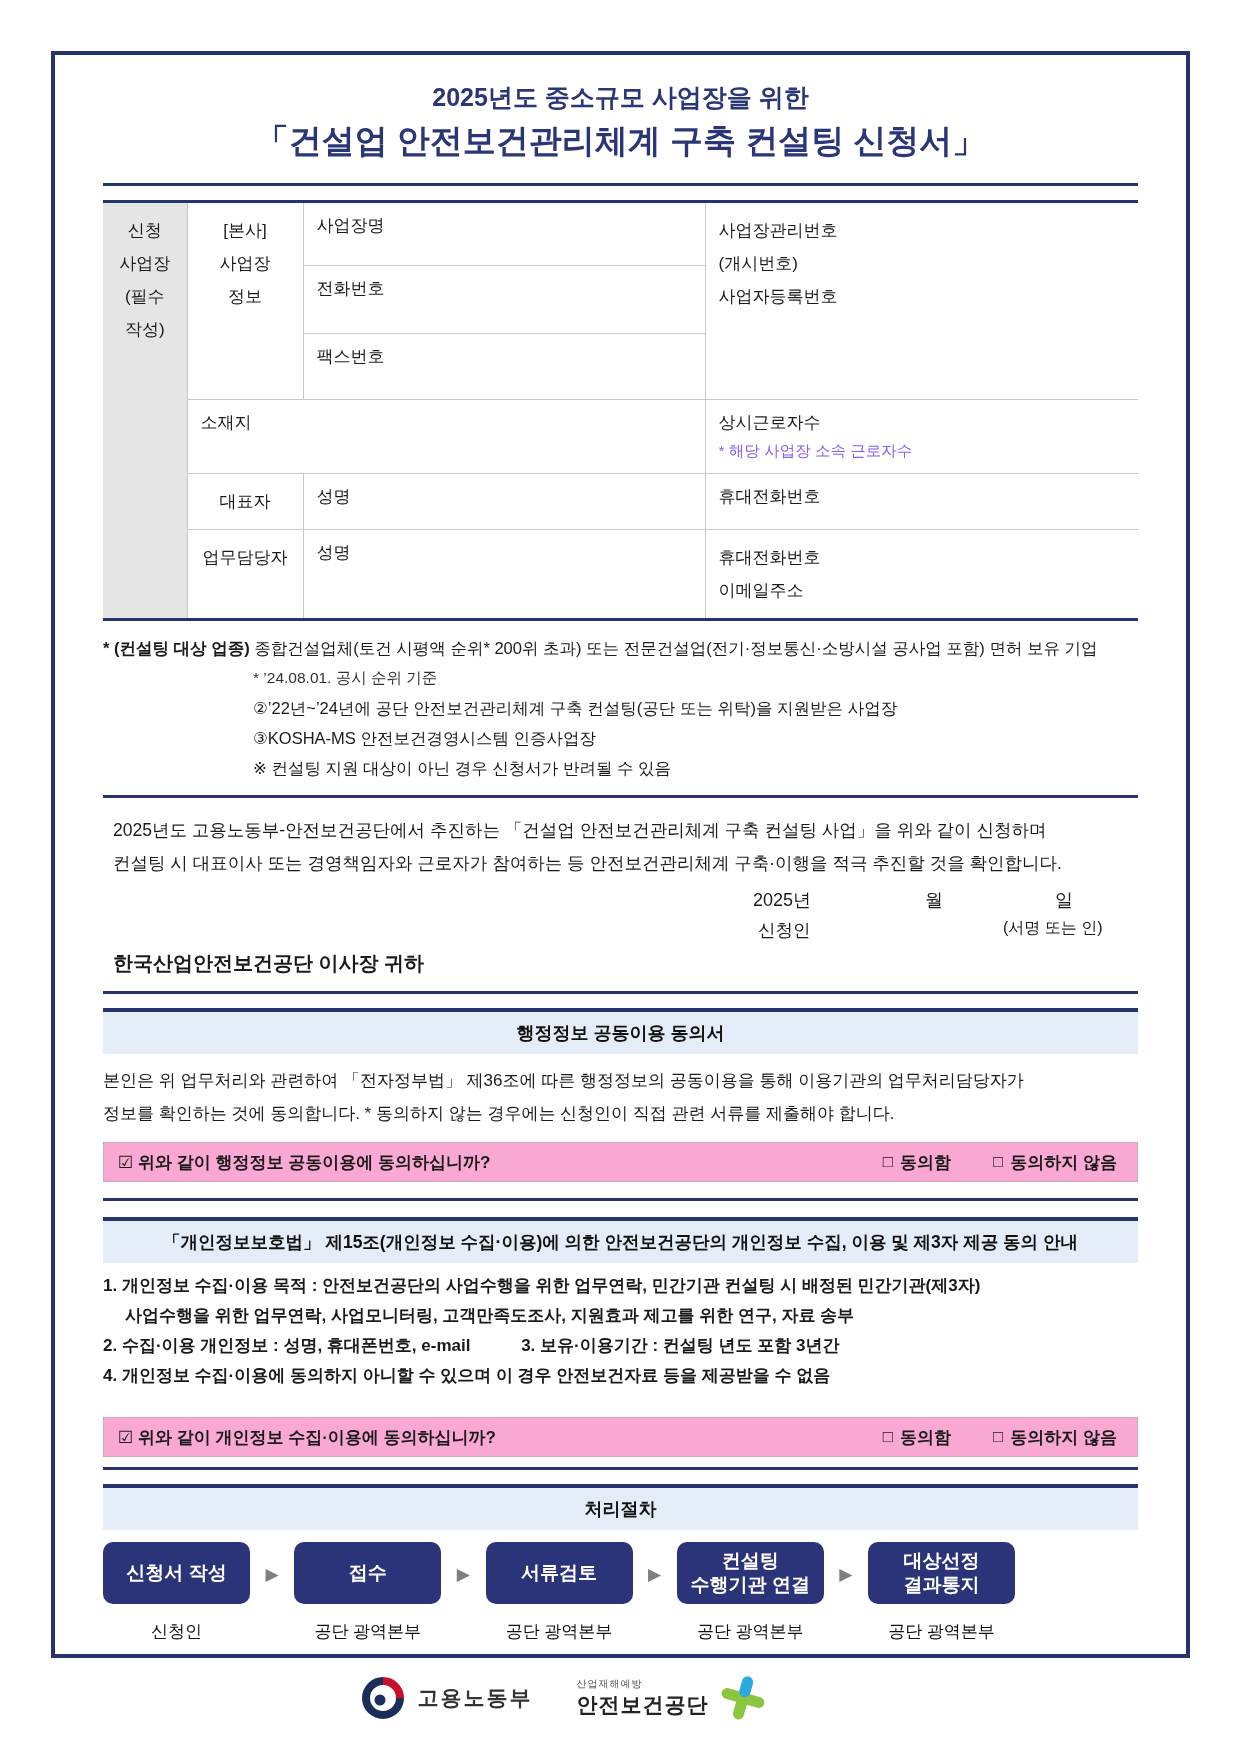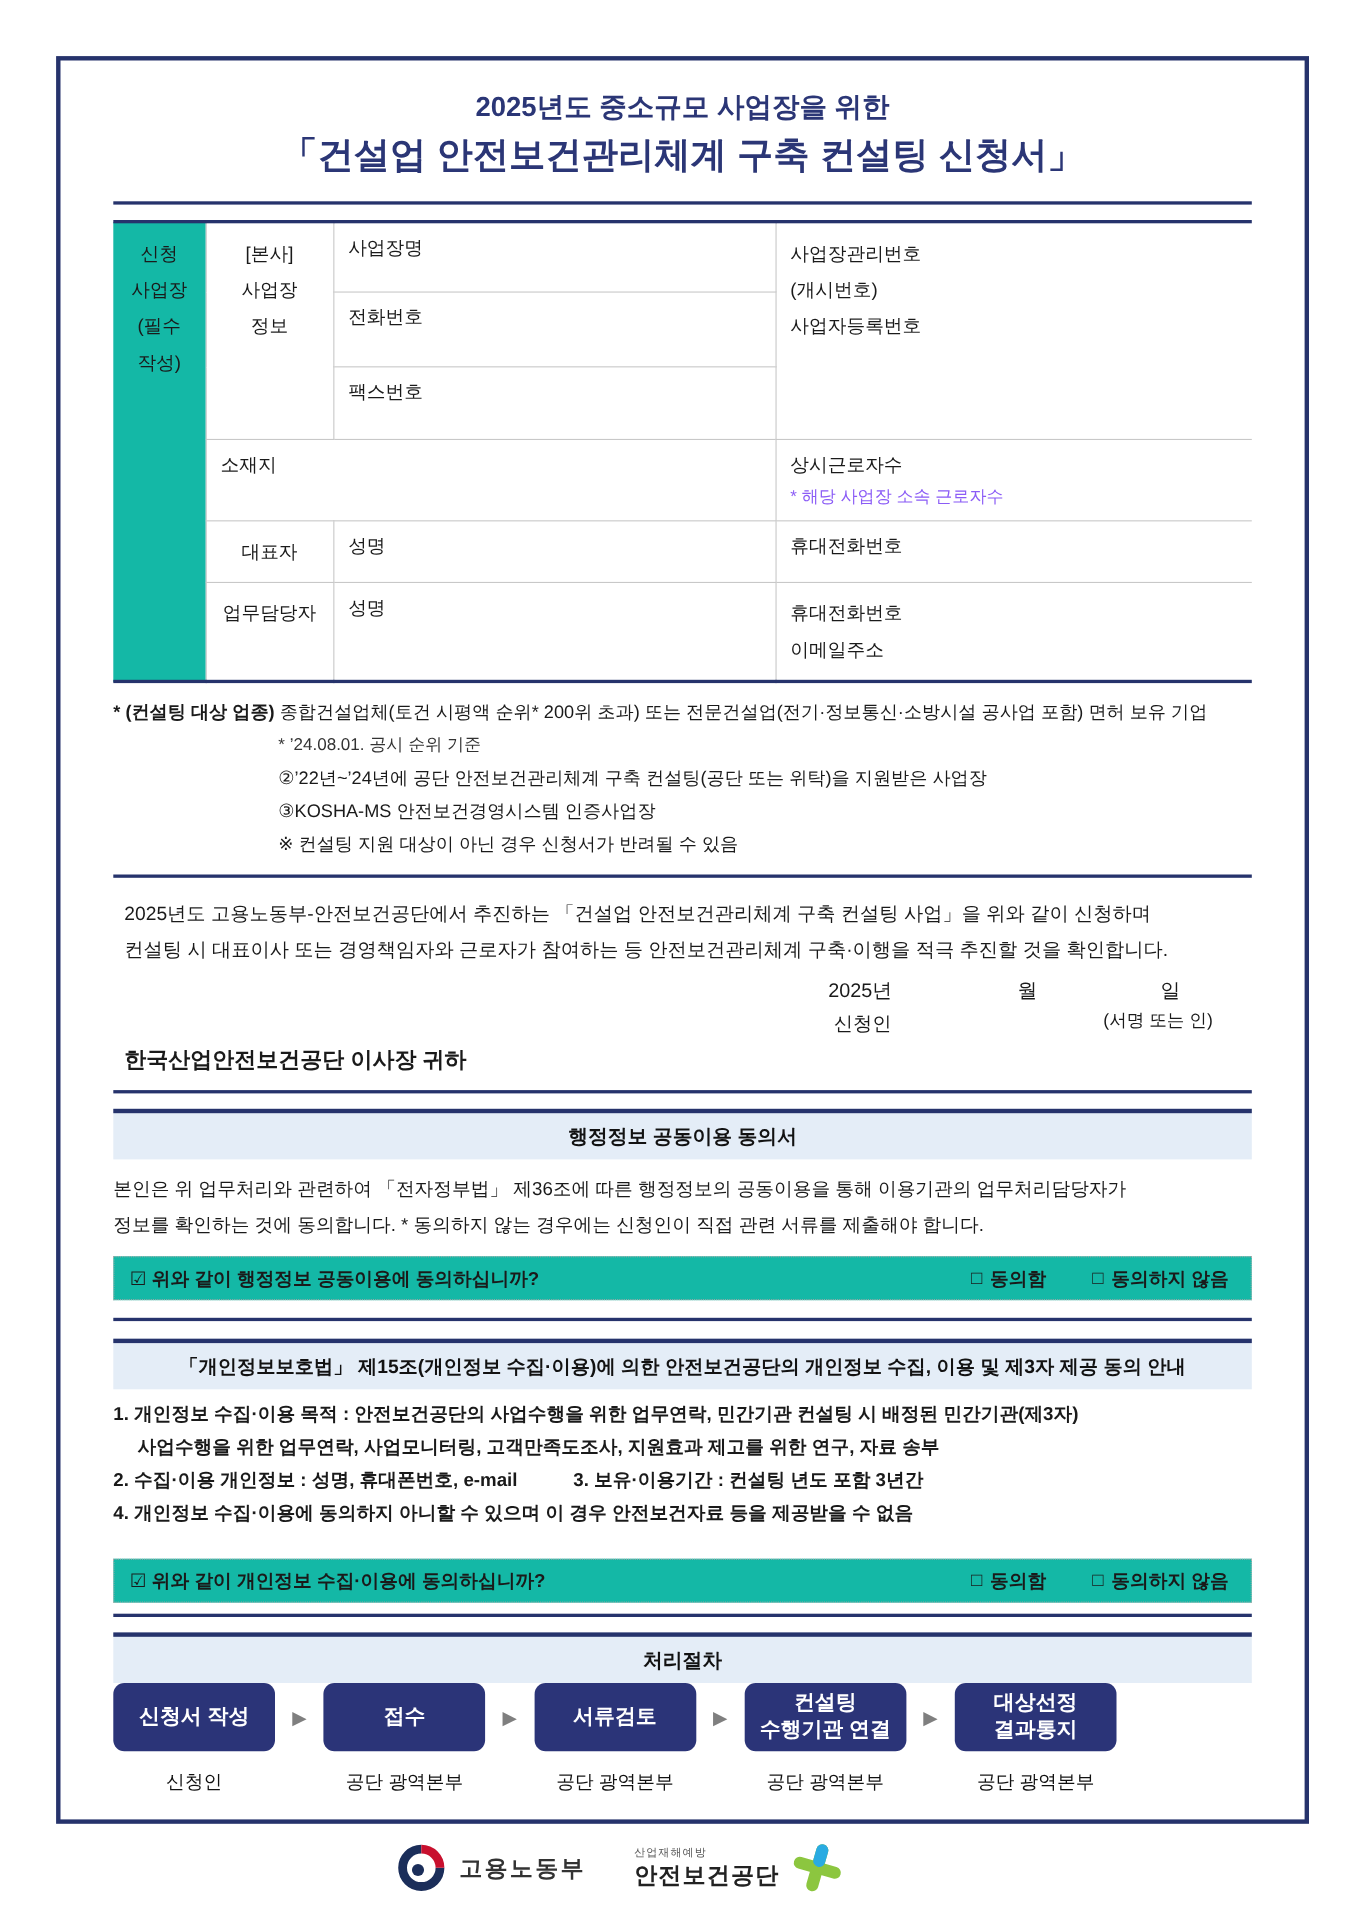--- a/index.html
+++ b/index.html
@@ -22,21 +22,21 @@
   .rule-title { margin-top:20px; }
 
   
   table.app { width:100%; border-collapse:collapse; margin-top:14px;
     border-top:3px solid #26336C; border-bottom:3px solid #26336C; font-size:17px; }
   table.app td { border:1px solid #C8C8C8; vertical-align:top; padding:11px 13px; }
   table.app td.noline-l { border-left:none; }
   table.app td.noline-r { border-right:none;padding-left:13px; }
   table.app tr:first-child td { border-top:none; }
   table.app tr:last-child td { border-bottom:none; }
-  td.side-cell { background:#14b8a6; text-align:center; vertical-align:middle;
+  td.side-cell { background:#e5e5e5; text-align:center; vertical-align:middle;
     width:84px; line-height:33px; font-size:17px; }
   td.group-cell { width:116px; text-align:center; vertical-align:middle; line-height:33px; }
   td.label3 { width:402px; }
   .cell-note { color:#8b5cf6; font-size:15.5px; margin-top:7px; }
   .stack { line-height:33px; }
   .r1 { height:64px; } .r2 { height:68px; } .r3 { height:66px; }
   .r4 { height:66px; } .r5 { height:44px; } .r6 { height:90px; }
 
   
   .notes { margin-top:12px; font-size:16.5px; color:#1a1a1a; }
@@ -57,35 +57,35 @@
   .rule-sign { margin-top:14px; }
 
   
   .band { margin-top:14px; border-top:4px solid #26336C; background:#E4EDF7;
     height:46px; display:flex; align-items:center; justify-content:center;
     font-weight:bold; font-size:18px; color:#121212; }
   .band2 { margin-top:16px; }
   .band-long { font-size:17.5px; }
 
   .consent-body { margin-top:10px; font-size:17px; line-height:33px; white-space:pre-wrap; }
-  .consent-row { margin-top:12px; height:40px; background:#14b8a6;
+  .consent-row { margin-top:12px; height:40px; background:#f9a8d4;
     border:1px dotted #A9A9A9; display:flex; align-items:center;
     padding:0 14px; font-size:17px; }
   .consent-q { font-weight:bold; flex:1; }
   .consent-opts { display:flex; gap:42px; font-weight:bold; padding-right:6px; }
   .opt { display:flex; align-items:center; gap:7px; cursor:default; }
   .rule-sec { margin-top:16px; }
 
   .privacy-list { margin-top:8px; font-size:17px;font-weight:bold; }
   .privacy-list .ln { line-height:30px; }
   .cont-indent { padding-left:22px; }
   .item3-gap { margin-left:46px; }
 
   
-  .steps-wrap { width:912px; }
+  .steps-wrap { width:912px; margin-top:12px; }
   .steps { display:flex; align-items:center; }
   .step-col { width:147px; display:flex; flex-direction:column; align-items:center; }
   .step-box { width:147px; height:62px; background:#2B3478; border-radius:10px;
     color:#fff; font-weight:bold; font-size:19px; display:flex; align-items:center;
     justify-content:center; text-align:center; line-height:24px; white-space:pre-line; }
   .step-owner { margin-top:16px; font-size:17px; color:#111; text-align:center; }
   .arrow { flex:1; text-align:center; color:#7F7F7F; font-size:17px;
     align-self:flex-start; margin-top:22px; }
 
   

